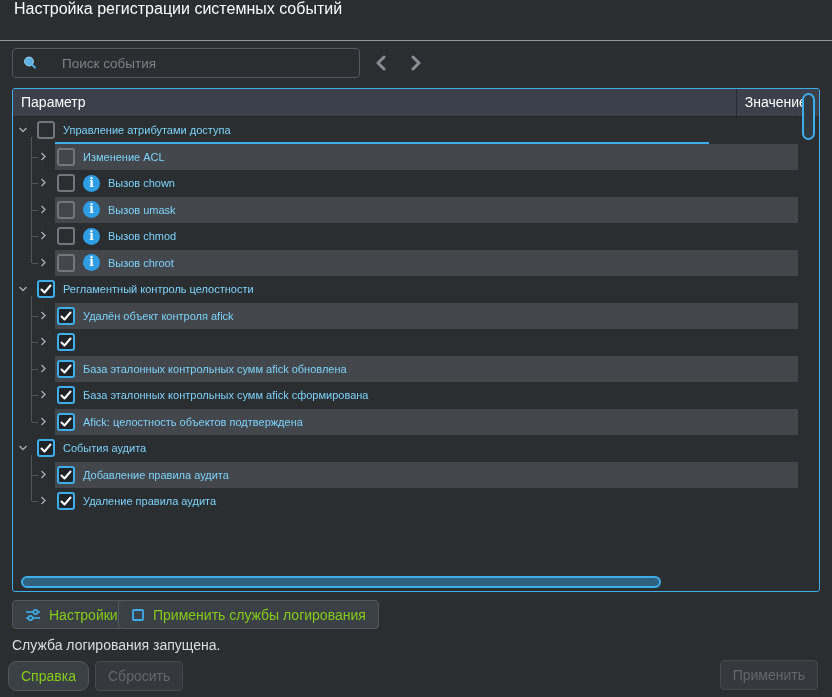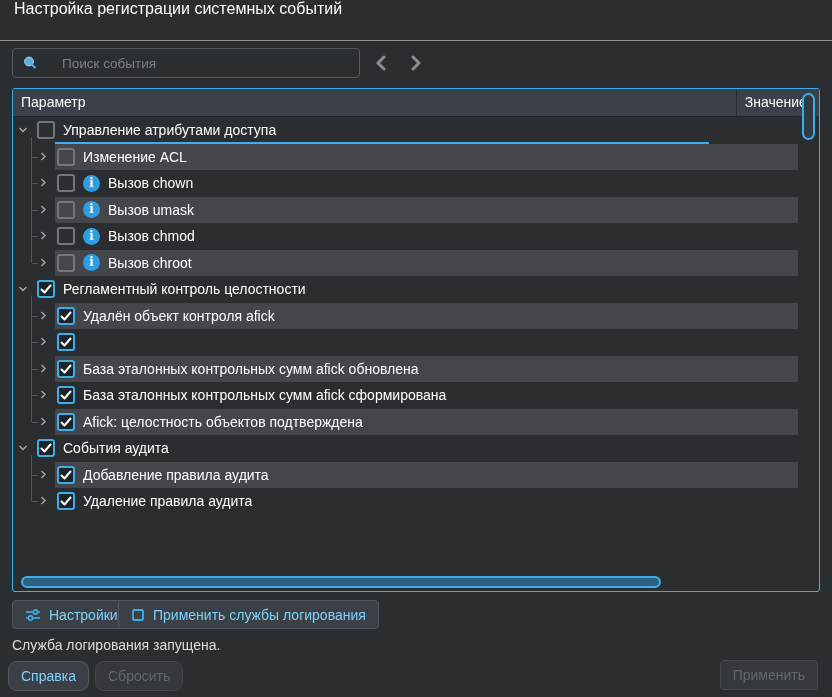--- a/index.html
+++ b/index.html
@@ -68,47 +68,47 @@
   .row.checked .cb svg { display:block; }
 
   .info {
     display:none; width:17px; height:17px; flex:0 0 17px; margin-right:8px;
     border-radius:50%; background:#2e9de4; color:#fff;
     font-family:"DejaVu Serif",serif; font-weight:bold; font-size:12px;
     align-items:center; justify-content:center; line-height:17px; text-align:center;
   }
   .row.has-info .info { display:flex; }
 
-  .lbl { font-size:14px; color:#ffffff; white-space:nowrap; }
+  .lbl { font-size:11px; color:#7dd3fc; white-space:nowrap; }
 
   .focus-line { display:none; position:absolute; left:42px; bottom:0; width:654px; height:2px; background:#3daee9; z-index:2; }
   .row.focused .focus-line { display:block; }
 
   
   .vscroll {
     position:absolute; right:4px; top:4px; width:13px; height:47px;
     border:2px solid #3daee9; border-radius:7px; background:#323a41;
   }
   .hscroll {
     position:absolute; left:8px; bottom:3px; width:640px; height:12px;
     border:2px solid #3daee9; border-radius:6px; background:#2e6180;
   }
 
   
   .btn {
     position:absolute; display:inline-flex; align-items:center; gap:8px;
     background:#3b4047; border:1px solid #53585e; border-radius:4px;
-    color:#7dd3fc; font-size:14px; padding:0 12px; height:29px; white-space:nowrap;
+    color:#84cc16; font-size:14px; padding:0 12px; height:29px; white-space:nowrap;
   }
   .btn.disabled { color:#63686d; background:#35393e; border-color:#45494e; }
   .btn-settings { left:12px; top:600px; }
   .btn-stop { left:118px; top:600px; }
   .status-text { position:absolute; left:12px; top:637px; font-size:14px; color:#dcdddd; }
   .btn-help { left:8px; top:661px; height:30px;border-radius:9px; }
-  .btn-reset { left:95px; top:661px; height:30px;border-radius:9px; }
+  .btn-reset { left:95px; top:661px; height:30px; }
   .btn-apply { right:14px; top:660px; height:30px; }
 </style>
 </head>
 <body>
 
 <div class="titlebar">
   <span>Настройка регистрации системных событий</span>
 </div>
 <div class="titlebar-divider"></div>
 

